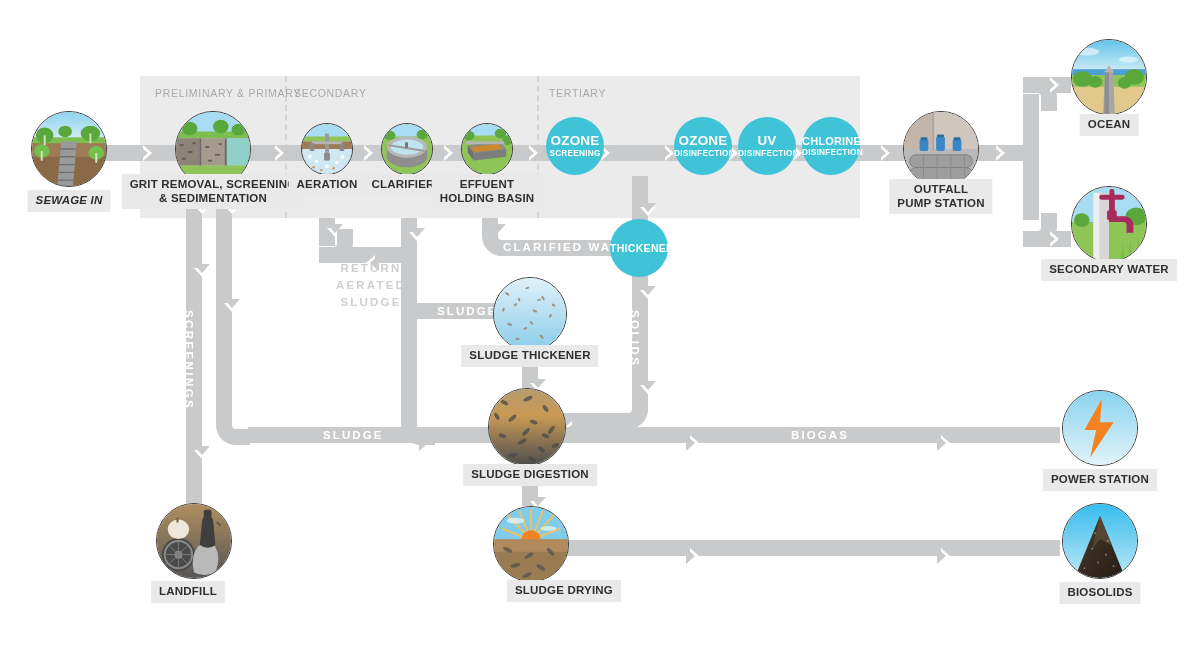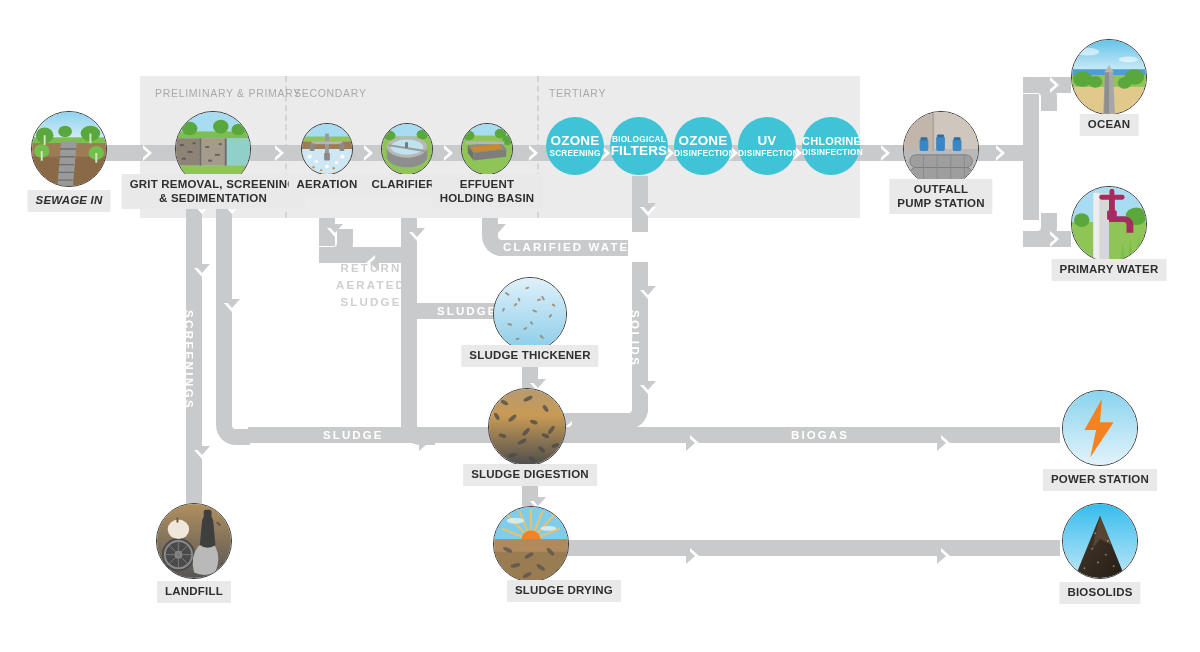--- a/index.html
+++ b/index.html
@@ -155,37 +155,36 @@
   <div class="chev d" style="left:530px;top:501px;"></div>
 
   <div class="pipe h" style="left:560px;top:540px;width:500px;"></div>
   <div class="chev r" style="left:690px;top:548px;"></div>
   <div class="chev r" style="left:941px;top:548px;"></div>
 
   <div class="tbub" style="left:546px;top:117px;width:58px;height:58px;">
     <div class="t1">OZONE</div>
     <div class="t2">SCREENING</div>
   </div>
-  <div class="tbub" style="left:610px;top:117px;width:58px;height:58px;">
-    <div class="t2">BIOLOGICAL</div>
-    <div class="t1">FILTERS</div>
-  </div>
   <div class="tbub" style="left:674px;top:117px;width:58px;height:58px;">
     <div class="t1">OZONE</div>
     <div class="t2">DISINFECTION</div>
   </div>
   <div class="tbub" style="left:738px;top:117px;width:58px;height:58px;">
     <div class="t1">UV</div>
     <div class="t2">DISINFECTION</div>
   </div>
   <div class="tbub" style="left:802px;top:117px;width:58px;height:58px;">
     <div class="t1" style="font-size:11px;">CHLORINE</div>
     <div class="t2">DISINFECTION</div>
   </div>
 
+  <div class="tbub one" style="left:610px;top:219px;width:58px;height:58px;">
+    <div class="t1">THICKENER</div>
+  </div>
 
   <div class="disc" style="left:31px;top:111px;width:76px;height:76px;">
     <svg viewBox="0 0 76 76" width="100%" height="100%">
       <defs>
           <linearGradient id="skyA" x1="0" y1="0" x2="0" y2="1">
         <stop offset="0" stop-color="#8fd3ef"></stop>
             <stop offset="1" stop-color="#d9eef8"></stop>
           </linearGradient>
         </defs>
       <rect width="76" height="30" fill="url(#skyA)"></rect>
@@ -392,21 +391,21 @@
       <rect x="38" y="12" width="6" height="14" fill="#a82b5e"></rect>
       <rect x="28" y="8" width="26" height="5" rx="2.5" fill="#a82b5e"></rect>
       <rect x="38.5" y="2" width="5" height="9" rx="2" fill="#a82b5e"></rect>
       <g fill="#7cc04b">
           <path d="M60 54 l3 22 h-6 z"></path>
           <path d="M68 50 l3 26 h-6 z"></path>
         <path d="M52 58 l3 18 h-6 z"></path>
         </g>
     </svg>
   </div>
-  <div class="cap" style="left:1109px;top:259px;">PRIMARY WATER</div>
+  <div class="cap" style="left:1109px;top:259px;">SECONDARY WATER</div>
 
   <div class="disc" style="left:493px;top:277px;width:74px;height:74px;">
     <svg viewBox="0 0 74 74" width="100%" height="100%">
       <defs>
           <linearGradient id="lt" x1="0" y1="0" x2="0" y2="1">
         <stop offset="0" stop-color="#dff1fa"></stop>
             <stop offset="1" stop-color="#8ccde9"></stop>
           </linearGradient>
         </defs>
       <rect width="74" height="74" fill="url(#lt)"></rect>
@@ -519,21 +518,21 @@
       <rect x="48" y="6" width="8" height="10" rx="2" fill="#3f3f3f"></rect>
       <ellipse cx="22" cy="26" rx="11" ry="10" fill="#efe6dc"></ellipse>
       <rect x="20" y="14" width="2" height="5" fill="#6f5a3a"></rect>
       <g fill="#3d3d3d" opacity=".6">
           <rect x="62" y="18" width="5" height="2" transform="rotate(40 62 18)"></rect>
         <rect x="8" y="66" width="5" height="2" transform="rotate(-25 8 66)"></rect>
         <rect x="66" y="60" width="5" height="2" transform="rotate(15 66 60)"></rect>
         </g>
     </svg>
   </div>
-  <div class="cap" style="left:194px;top:581px;">LANDFILL</div>
+  <div class="cap" style="left:188px;top:581px;">LANDFILL</div>
 
   <div class="disc" style="left:1062px;top:390px;width:76px;height:76px;">
     <svg viewBox="0 0 76 76" width="100%" height="100%">
       <defs>
           <linearGradient id="pw" x1="0" y1="0" x2="0" y2="1">
         <stop offset="0" stop-color="#8ad3ef"></stop>
             <stop offset="1" stop-color="#e2f3fa"></stop>
           </linearGradient>
         </defs>
       <rect width="76" height="76" fill="url(#pw)"></rect>

